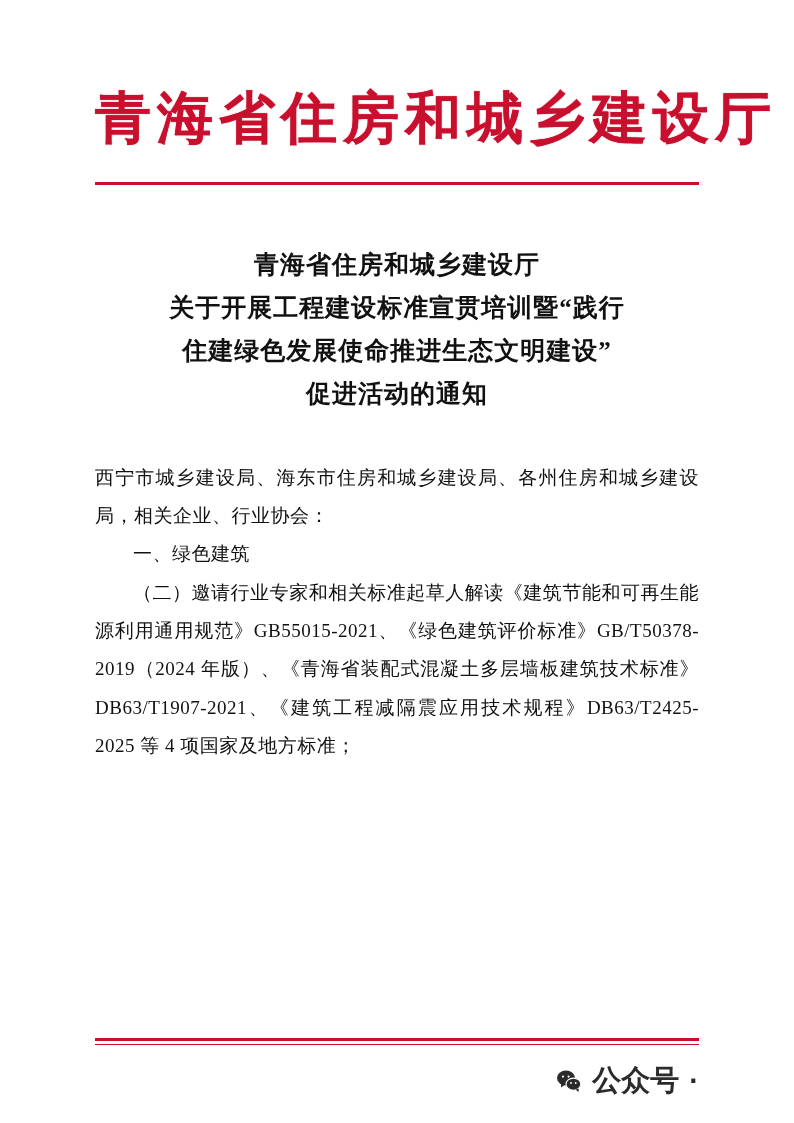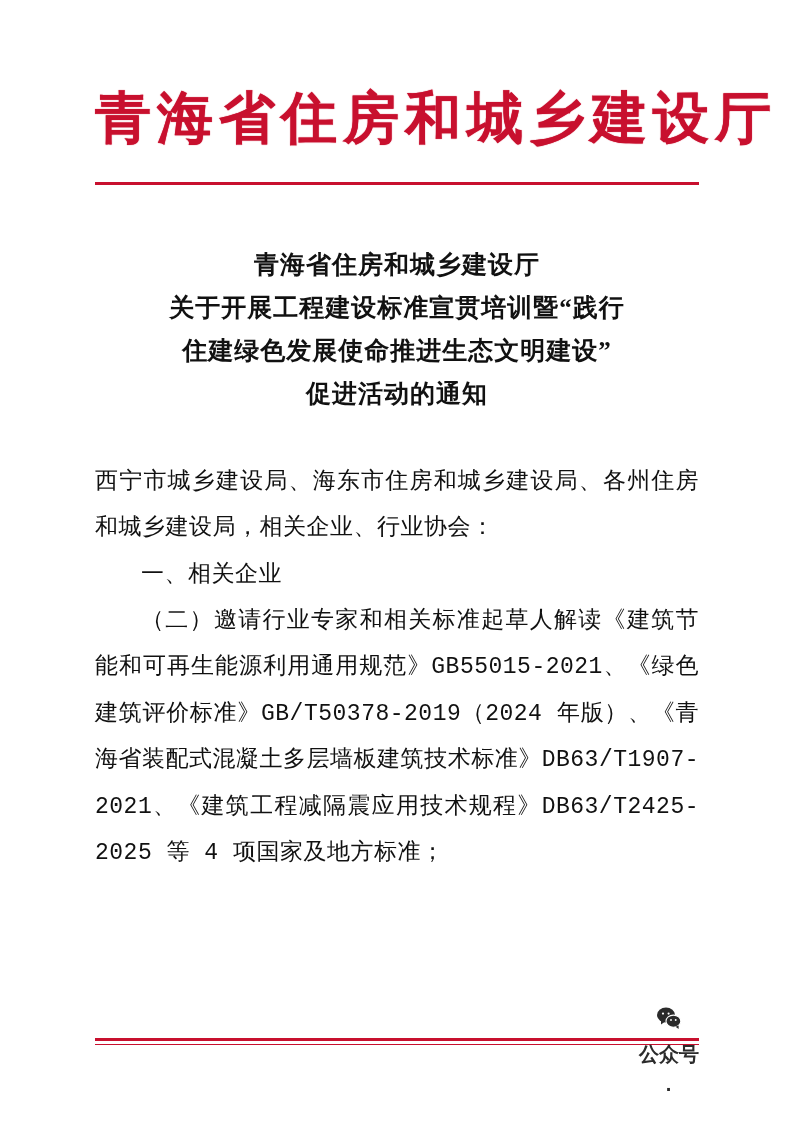--- a/index.html
+++ b/index.html
@@ -56,26 +56,25 @@
     color: #111111;
   }
   .doc-title .tline {
     display: block;
     white-space: nowrap;
   }
 
   
   .body-text {
     margin-top: 44px;
-    font-size: 23px;
+    font-size: 19px;
     line-height: 2.02;
     letter-spacing: 0.5px;
     color: #111111;
     text-align: justify;
-    font-family: Liberation Mono, monospace;
   }
   .body-text p {
     margin: 0;
   }
   .indent {
     text-indent: 2em;
   }
   .emph-red {
     color: #c8102e;
   }
@@ -99,24 +98,23 @@
     margin-top: 3px;
   }
   .footer-credit {
     position: absolute;
     right: 95px;
     bottom: 22px;
     display: flex;
     align-items: center;
     gap: 10px;
     font-weight: bold;
-    font-size: 20px;
+    font-size: 29px;
     color: #2b2b2b;
     font-family: "Liberation Sans", "DejaVu Sans", sans-serif;
-    flex-direction: column;
   }
   .footer-credit .wechat-icon {
     display: inline-block;
     width: 26px;
     height: 26px;
     position: relative;
   }
   .footer-credit .wechat-icon svg {
     display: block;
   }
@@ -140,21 +138,21 @@
     <span class="tline">关于开展工程建设标准宣贯培训暨“践行</span>
     <span class="tline">住建绿色发展使命推进生态文明建设”</span>
     <span class="tline">促进活动的通知</span>
   </div>
 
   <div class="body-text">
 
     <p>西宁市城乡建设局、海东市住房和城乡建设局、各州住房和城乡建设局，相关企业、行业协会：</p>
 
 
-    <p class="indent">一、相关企业</p>
+    <p class="indent">一、绿色建筑</p>
 
 
     <p class="indent">（二）邀请行业专家和相关标准起草人解读《建筑节能和可再生能源利用通用规范》GB55015-2021、《绿色建筑评价标准》GB/T50378-2019（2024 年版）、《青海省装配式混凝土多层墙板建筑技术标准》DB63/T1907-2021、《建筑工程减隔震应用技术规程》DB63/T2425-2025 等 4 项国家及地方标准；</p>
 
   </div>
 
   <div class="footer-rule-wrap">
     <div class="footer-rule-thick"></div>
     <div class="footer-rule-thin"></div>
   </div>

